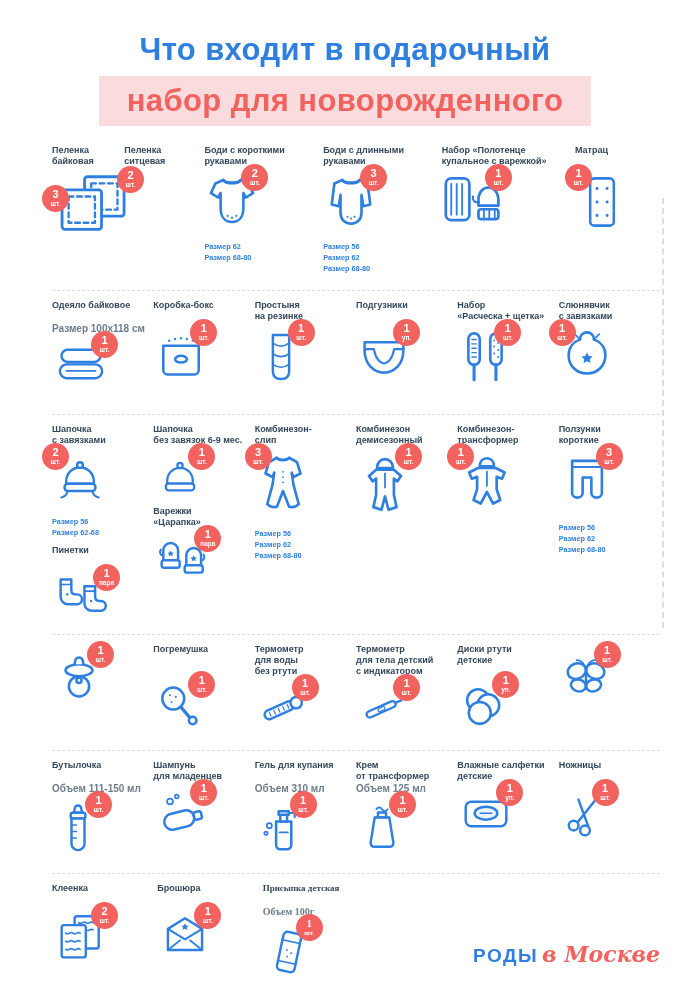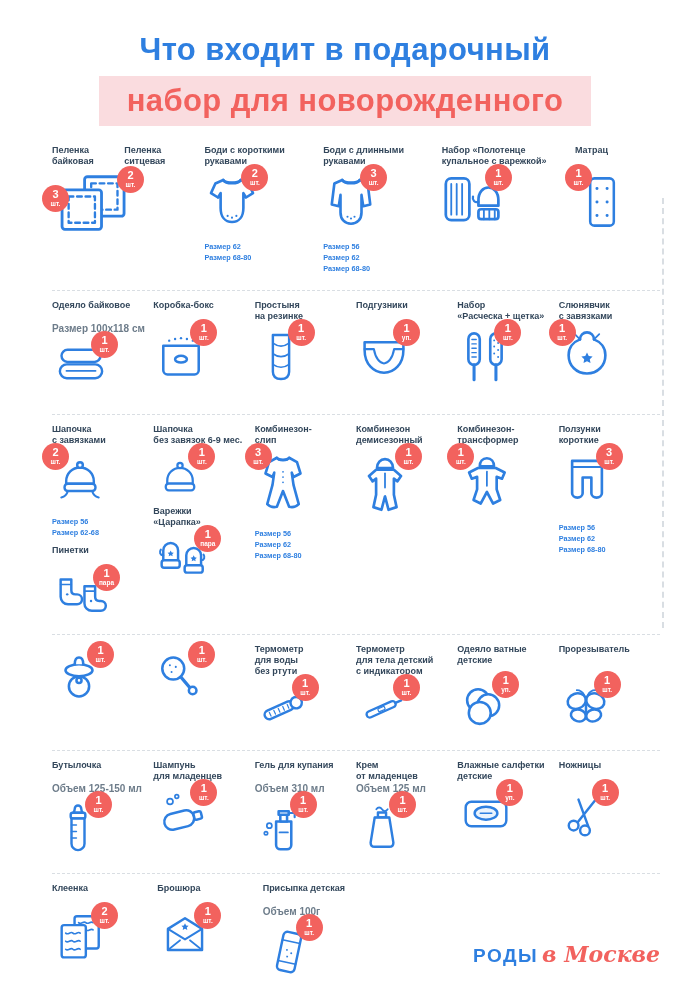--- a/index.html
+++ b/index.html
@@ -464,20 +464,21 @@
                 <ellipse cx="32" cy="24" rx="16" ry="7" fill="#fff"></ellipse>
                 <path d="M27 17c0-5 2-8 5-8s5 3 5 8" fill="#fff"></path>
                 <circle cx="32" cy="43" r="12"></circle>
                 <circle cx="32" cy="36" r="3" fill="#fff"></circle>
               </svg>
             </div>
           </div>
         </div>
         <div class="cell">
           <div class="item">
+            <div class="label">Погремушка</div>
             <div class="icon-wrap">
               <div class="badge right">
                 <span class="qty">1</span>
                 <span class="unit">шт.</span>
               </div>
               <svg class="icon" viewBox="0 0 64 64" width="54" height="54" xmlns="http://www.w3.org/2000/svg">
                 <circle cx="24" cy="22" r="13" fill="#fff"></circle>
                 <circle cx="20" cy="18" r="1.2" fill="currentColor" stroke="none"></circle>
                 <circle cx="27" cy="20" r="1.2" fill="currentColor" stroke="none"></circle>
                 <circle cx="22" cy="26" r="1.2" fill="currentColor" stroke="none"></circle>
@@ -522,38 +523,37 @@
                   <rect x="8" y="28" width="40" height="8" rx="4" fill="#fff"></rect>
                   <path d="M48 32h8" stroke-width="3"></path>
                   <rect x="24" y="30" width="9" height="4" rx="1" stroke-width="1.5"></rect>
                 </g>
               </svg>
             </div>
           </div>
         </div>
         <div class="cell">
           <div class="item">
-            <div class="label">Одеяло ватные
+            <div class="label">Диски ртути
 детские</div>
             <div class="icon-wrap">
               <div class="badge right">
                 <span class="qty">1</span>
                 <span class="unit">уп.</span>
               </div>
               <svg class="icon" viewBox="0 0 64 64" width="54" height="54" xmlns="http://www.w3.org/2000/svg">
                 <circle cx="25" cy="24" r="13" fill="#fff"></circle>
                 <circle cx="37" cy="30" r="13" fill="#fff"></circle>
                 <circle cx="27" cy="39" r="13" fill="#fff"></circle>
               </svg>
             </div>
           </div>
         </div>
         <div class="cell">
           <div class="item">
-            <div class="label">Прорезыватель</div>
             <div class="icon-wrap">
               <div class="badge right">
                 <span class="qty">1</span>
                 <span class="unit">шт.</span>
               </div>
               <svg class="icon" viewBox="0 0 64 64" width="54" height="54" xmlns="http://www.w3.org/2000/svg">
                 <ellipse cx="21" cy="25" rx="11" ry="9" fill="#fff" transform="rotate(-20 21 25)"></ellipse>
                 <ellipse cx="43" cy="25" rx="11" ry="9" fill="#fff" transform="rotate(20 43 25)"></ellipse>
                 <ellipse cx="23" cy="42" rx="9" ry="7" fill="#fff" transform="rotate(15 23 42)"></ellipse>
                 <ellipse cx="41" cy="42" rx="9" ry="7" fill="#fff" transform="rotate(-15 41 42)"></ellipse>
@@ -561,21 +561,21 @@
                 <path d="M30 18c-2-4-6-6-9-6M34 18c2-4 6-6 9-6" stroke-width="2"></path>
               </svg>
             </div>
           </div>
         </div>
       </div>
       <div class="row row-5">
         <div class="cell">
           <div class="item">
             <div class="label">Бутылочка</div>
-            <div class="note">Объем 125-150 мл</div>
+            <div class="note">Объем 111-150 мл</div>
             <div class="icon-wrap">
               <div class="badge right">
                 <span class="qty">1</span>
                 <span class="unit">шт.</span>
               </div>
               <svg class="icon" viewBox="0 0 64 64" width="52" height="58" xmlns="http://www.w3.org/2000/svg">
                 <path fill="#fff" d="M28 7c0 2-1 4-2 5h12c-1-1-2-3-2-5a4 4 0 0 0-8 0z"></path>
                 <rect x="23" y="12" width="18" height="7" rx="2.5" fill="#fff"></rect>
                 <path fill="#fff" d="M24 19h16v31a8 8 0 0 1-8 8 8 8 0 0 1-8-8z"></path>
                 <path d="M24 27h6M24 35h6M24 43h6" stroke-width="2"></path>
@@ -620,21 +620,21 @@
                 <path d="M29 36h10" stroke-width="2"></path>
                 <circle cx="17" cy="28" r="3" stroke-width="2"></circle>
                 <circle cx="13" cy="37" r="2" stroke-width="2"></circle>
               </svg>
             </div>
           </div>
         </div>
         <div class="cell">
           <div class="item">
             <div class="label">Крем
-от младенцев</div>
+от трансформер</div>
             <div class="note">Объем 125 мл</div>
             <div class="icon-wrap">
               <div class="badge right">
                 <span class="qty">1</span>
                 <span class="unit">шт.</span>
               </div>
               <svg class="icon" viewBox="0 0 64 64" width="52" height="56" xmlns="http://www.w3.org/2000/svg">
                 <path d="M25 9c2-3 5-3 7 0s5 3 7 0" stroke-width="2.2"></path>
                 <rect x="27" y="13" width="10" height="6" fill="#fff"></rect>
                 <path fill="#fff" d="M23 19h18l5 31c0 3-2 5-5 5H23c-3 0-5-2-5-5z"></path>
@@ -705,21 +705,21 @@
               </div>
               <svg class="icon" viewBox="0 0 64 64" width="56" height="52" xmlns="http://www.w3.org/2000/svg">
                 <path fill="#fff" d="M11 22L32 9l21 13v26H11z"></path>
                 <path d="M11 22l21 13 21-13" stroke-width="2.5"></path>
                 <path d="M11 48l15-12M53 48L38 36" stroke-width="2"></path>
                 <path d="M32 15l1.4 2.8 3 .4-2.2 2.1.6 3-2.8-1.5-2.8 1.5.6-3-2.2-2.1 3-.4z" fill="currentColor" stroke="none"></path>
               </svg>
             </div>
           </div>
         </div>
-        <div class="cell" style="flex: 1.2 1 0%;">
+        <div class="cell" style="flex: 1.2 1 0%; font-family: Liberation Serif, serif;">
           <div class="item">
             <div class="label">Присыпка детская</div>
             <div class="note">Объем 100г</div>
             <div class="icon-wrap">
               <div class="badge right">
                 <span class="qty">1</span>
                 <span class="unit">шт.</span>
               </div>
               <svg class="icon" viewBox="0 0 64 64" width="52" height="58" xmlns="http://www.w3.org/2000/svg">
                 <g transform="rotate(12 32 32)">

